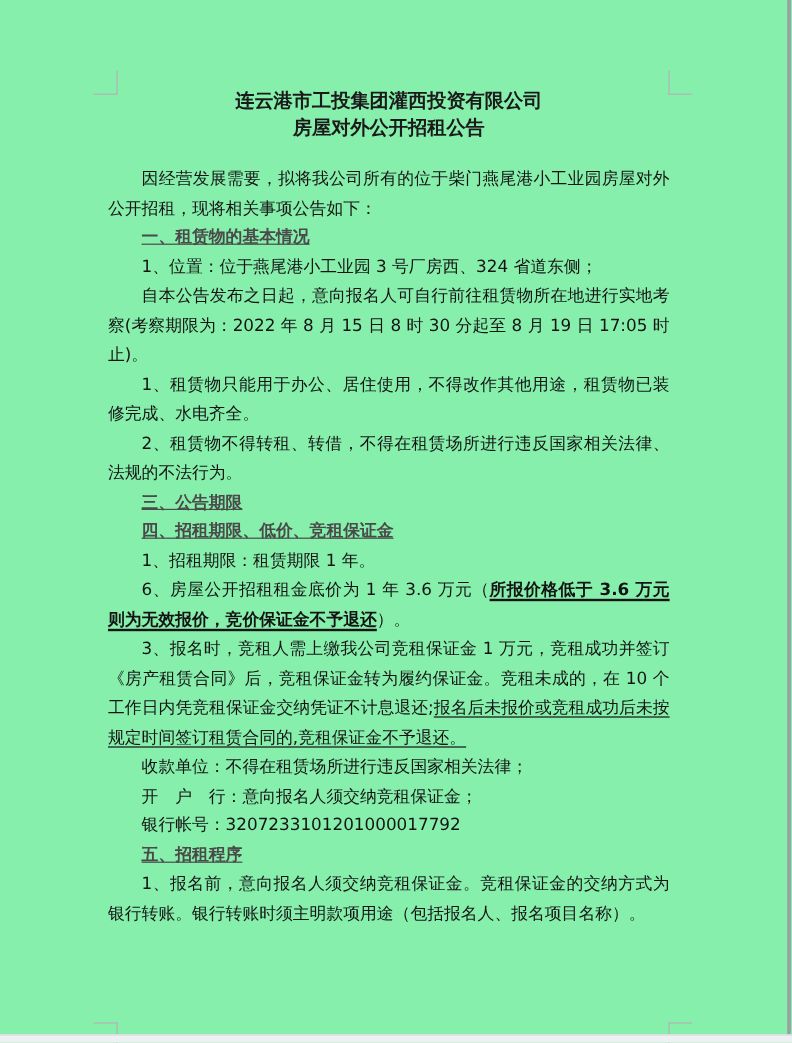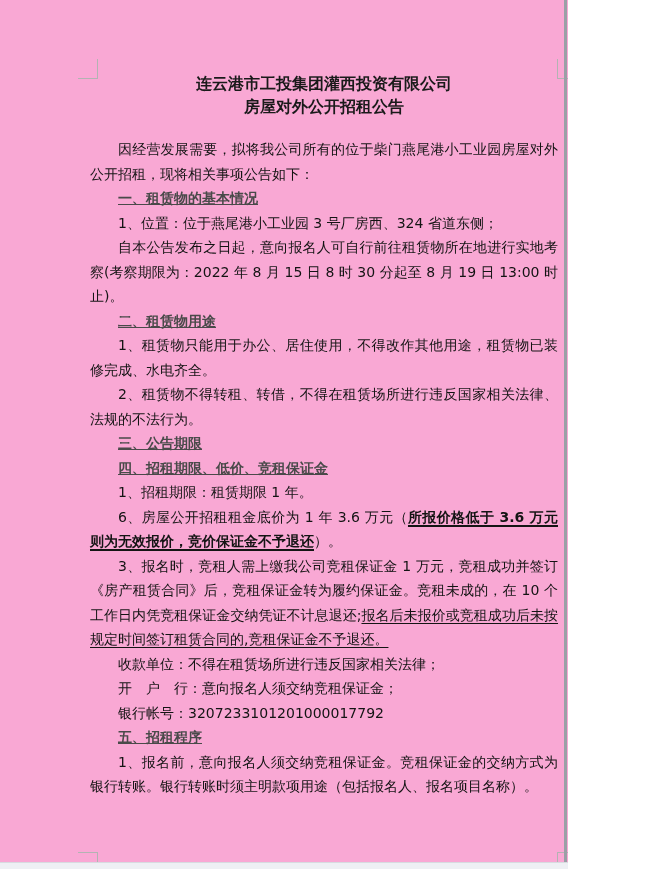--- a/index.html
+++ b/index.html
@@ -3,23 +3,23 @@
 <meta charset="utf-8">
 <style>
   * { margin: 0; padding: 0; box-sizing: border-box; }
   html, body {
     width: 660px;
     background: #ffffff;
     font-family: "DejaVu Sans", "Liberation Sans", sans-serif;
   }
   .page {
     position: relative;
-    width: 568px;
+    width: 660px;
     height: 869px;
-    background: #f9a8d4;
+    background: #86efac;
     overflow: hidden;
   }
   .page-right-edge {
     position: absolute;
     top: 0; right: 1px;
     width: 3px; height: 862px;
     background: #9aa0a6;
   }
   .page-bottom-strip {
     position: absolute;
@@ -89,23 +89,22 @@
 
     <div class="doc-title">连云港市工投集团灌西投资有限公司</div>
     <div class="doc-title">房屋对外公开招租公告</div>
 
     <div class="title-gap"></div>
 
     <p class="body-p">因经营发展需要，拟将我公司所有的位于柴门燕尾港小工业园房屋对外公开招租，现将相关事项公告如下：</p>
 
     <p class="heading">一、租赁物的基本情况</p>
     <p class="body-p">1、位置：位于燕尾港小工业园 3 号厂房西、324 省道东侧；</p>
-    <p class="body-p">自本公告发布之日起，意向报名人可自行前往租赁物所在地进行实地考察(考察期限为：2022 年 8 月 15 日 8 时 30 分起至 8 月 19 日 13:00 时止)。</p>
+    <p class="body-p">自本公告发布之日起，意向报名人可自行前往租赁物所在地进行实地考察(考察期限为：2022 年 8 月 15 日 8 时 30 分起至 8 月 19 日 17:05 时止)。</p>
 
-    <p class="heading">二、租赁物用途</p>
     <p class="body-p">1、租赁物只能用于办公、居住使用，不得改作其他用途，租赁物已装修完成、水电齐全。</p>
     <p class="body-p">2、租赁物不得转租、转借，不得在租赁场所进行违反国家相关法律、法规的不法行为。</p>
 
     <p class="heading">三、公告期限</p>
 
     <p class="heading">四、招租期限、低价、竞租保证金</p>
     <p class="body-p">1、招租期限：租赁期限 1 年。</p>
     <p class="body-p"><span>6、房屋公开招租租金底价为 1 年 3.6 万元（</span><span class="bu">所报价格低于 3.6 万元则为无效报价，竞价保证金不予退还</span><span>）。</span></p>
     <p class="body-p"><span>3、报名时，竞租人需上缴我公司竞租保证金 1 万元，竞租成功并签订《房产租赁合同》后，竞租保证金转为履约保证金。竞租未成的，在 10 个工作日内凭竞租保证金交纳凭证不计息退还;</span><span class="u">报名后未报价或竞租成功后未按规定时间签订租赁合同的,竞租保证金不予退还。</span></p>
     <p class="body-p">收款单位：不得在租赁场所进行违反国家相关法律；</p>

